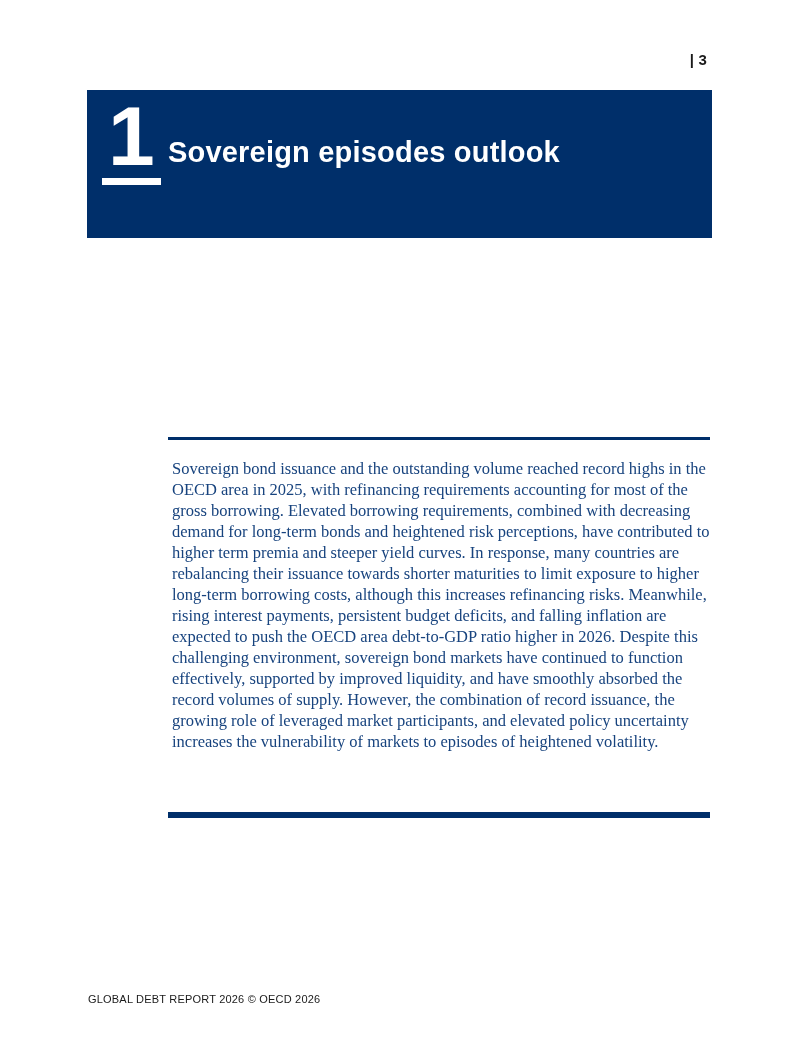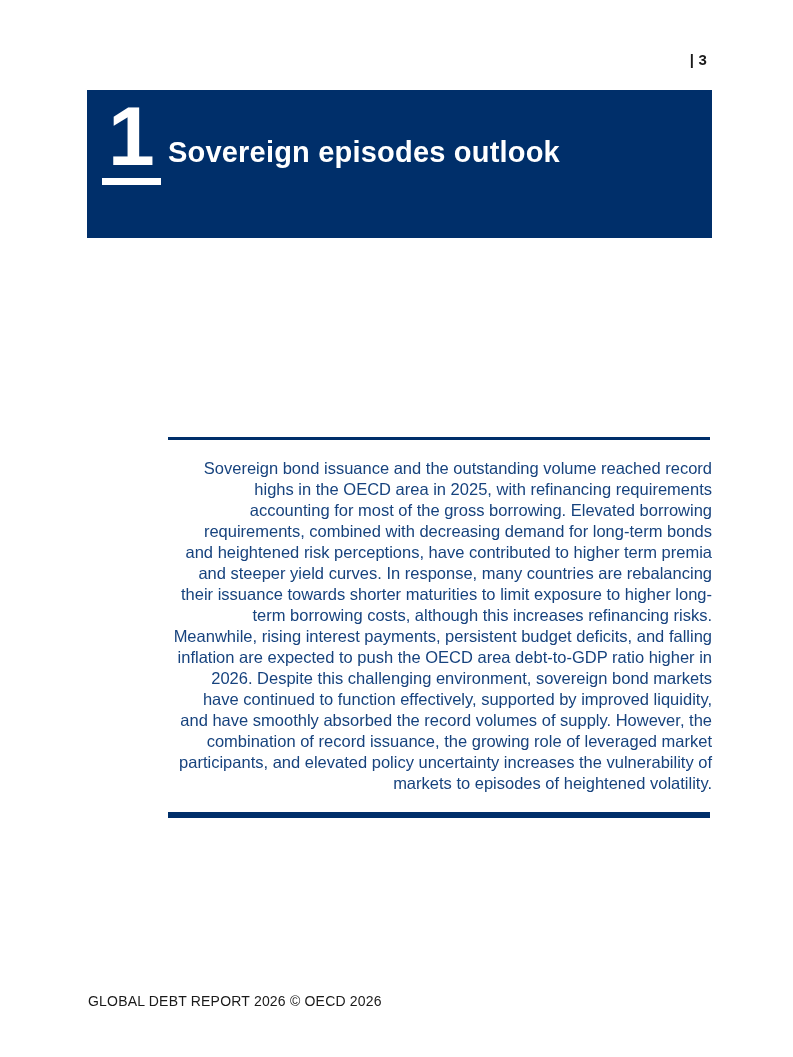--- a/index.html
+++ b/index.html
@@ -63,35 +63,36 @@
     background:var(--navy);
   }
   .abstract{
     position:absolute;
     left:172px;
     top:458px;
     width:540px;
     color:var(--abstract);
     font-size:16.5px;
     line-height:21px;
-    text-align:right;
+    text-align:left;
+    font-family:Liberation Serif, serif;
   }
   .rule-thick{
     position:absolute;
     left:168px;
     top:812px;
     width:542px;
     height:6px;
     background:var(--navy);
   }
   .footer-text{
     position:absolute;
     left:88px;
     top:993px;
-    font-size:14px;
+    font-size:11px;
     color:#1a1a1a;
     letter-spacing:0.2px;
   }
 </style>
 </head>
 <body>
 
 <div class="page-number">| 3</div>
 
 <div class="chapter-band">

